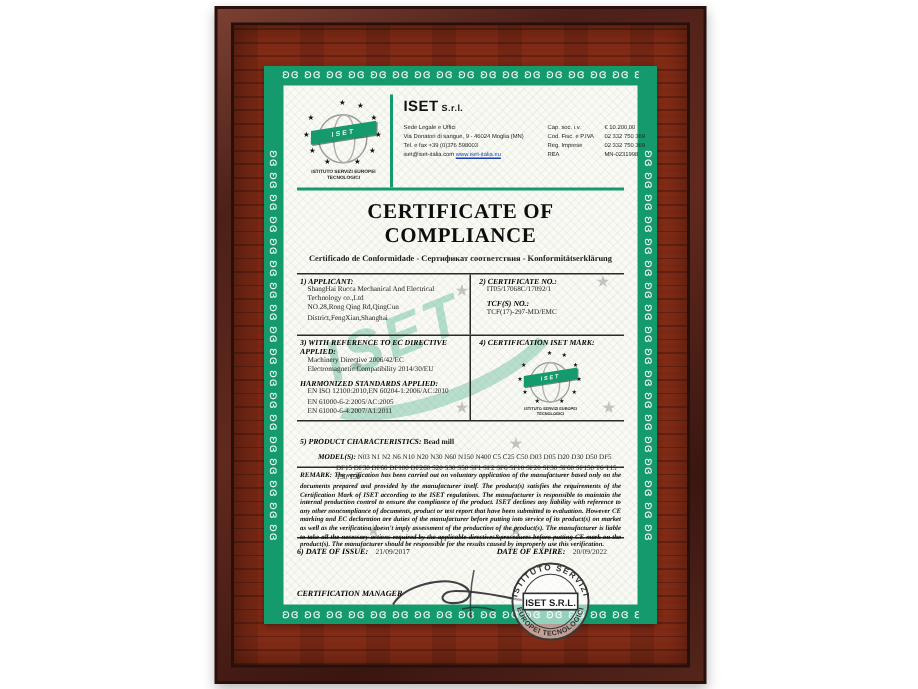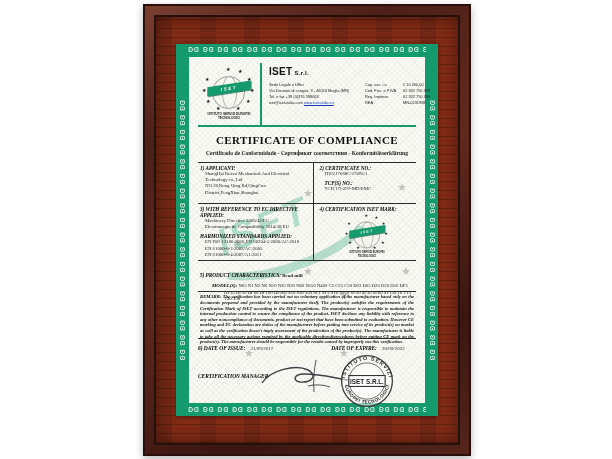--- a/index.html
+++ b/index.html
@@ -80,21 +80,21 @@
             transform:rotate(-9deg) skewX(-10deg);
             display:flex; align-items:center; justify-content:center;
             box-shadow:1px 1px 0 rgba(10,70,50,.6); }
   .banner span { font-family:"Liberation Sans", sans-serif; font-weight:bold; font-size:4.5px;
                  letter-spacing:1.5px; color:#eafaf2; }
   .logo-cap { position:absolute; left:0; right:0; top:45px; text-align:center;
               font-family:"Liberation Sans", sans-serif; font-weight:bold;
               font-size:3.2px; line-height:1.3; color:#222; }
 
   
-  .title { text-align:center; font-weight:bold; font-size:11px; letter-spacing:.4px;
+  .title { text-align:center; font-weight:bold; font-size:14px; letter-spacing:.4px;
            color:#0d0d0d; margin-top:7px; }
   .subtitle { text-align:center; font-weight:bold; font-size:5.6px; color:#1a1a1a; margin-top:4px; }
 
   
   .grid { margin-top:6px; }
   .rule { border-top:1px solid #2a2a2a; }
   .tworow { display:flex; }
   .cellL { width:53%; border-right:1px solid #2a2a2a; padding:2px 4px 2px 2px; }
   .cellR { flex:1; padding:2px 2px 2px 6px; }
   .lab { font-weight:bold; font-style:italic; font-size:5.2px; color:#000; }

